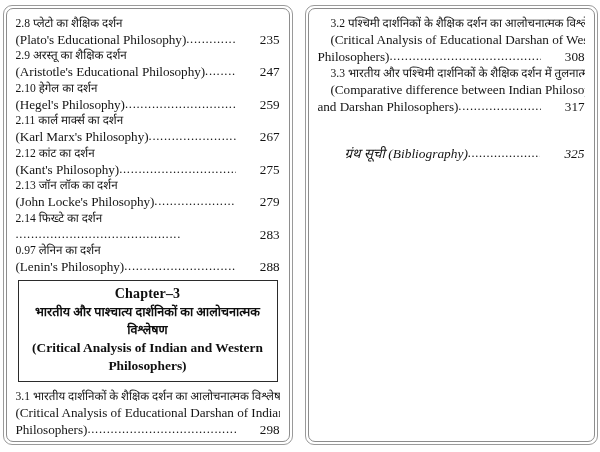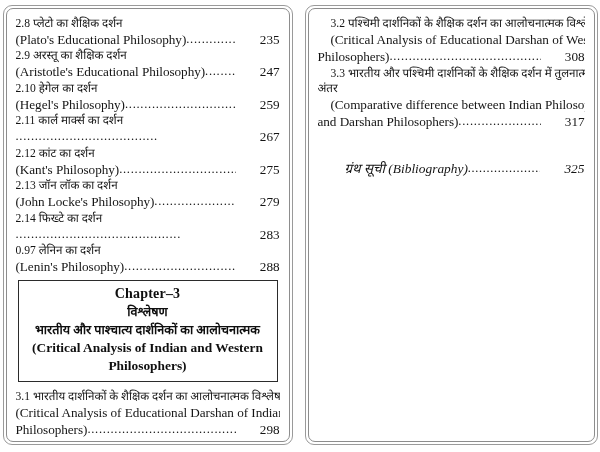--- a/index.html
+++ b/index.html
@@ -176,20 +176,21 @@
         <div class="line rowflex">
           <span class="en lead">(Hegel's Philosophy)</span>
           <span class="fill dots">..............................................</span>
           <span class="en tail pg">259</span>
         </div>
       </div>
 
       <div class="entry">
         <div class="line hi">2.11 कार्ल मार्क्स का दर्शन</div>
         <div class="line rowflex">
+          <span class="en lead">(Karl Marx's Philosophy)</span>
           <span class="fill dots">.....................................</span>
           <span class="en tail pg">267</span>
         </div>
       </div>
 
       <div class="entry">
         <div class="line hi">2.12 कांट का दर्शन</div>
         <div class="line rowflex">
           <span class="en lead">(Kant's Philosophy)</span>
           <span class="fill dots">...............................................</span>
@@ -218,22 +219,22 @@
         <div class="line hi">0.97 लेनिन का दर्शन</div>
         <div class="line rowflex">
           <span class="en lead">(Lenin's Philosophy)</span>
           <span class="fill dots">............................................</span>
           <span class="en tail pg">288</span>
         </div>
       </div>
 
       <div class="chapter-box">
         <div class="ch-title">Chapter–3</div>
+        <div class="ch-hi">भारतीय और पाश्चात्य दार्शनिकों का आलोचनात्मक</div>
         <div class="ch-hi">विश्लेषण</div>
-        <div class="ch-hi">भारतीय और पाश्चात्य दार्शनिकों का आलोचनात्मक</div>
         <div class="ch-en">(Critical Analysis of Indian and Western</div>
         <div class="ch-en">Philosophers)</div>
       </div>
 
       <div class="entry">
         <div class="line hi">3.1 भारतीय दार्शनिकों के शैक्षिक दर्शन का आलोचनात्मक विश्लेषण</div>
         <div class="line en">(Critical Analysis of Educational Darshan of Indian</div>
         <div class="line rowflex">
           <span class="en lead">Philosophers)</span>
           <span class="fill dots">...............................................................</span>
@@ -252,21 +253,20 @@
         <div class="line en indent-1">(Critical Analysis of Educational Darshan of Western</div>
         <div class="line rowflex">
           <span class="en lead">Philosophers)</span>
           <span class="fill dots">..........................................................</span>
           <span class="en tail pg">308</span>
         </div>
       </div>
 
       <div class="entry">
         <div class="line hi indent-1">3.3 भारतीय और पश्चिमी दार्शनिकों के शैक्षिक दर्शन में तुलनात्मक</div>
-        <div class="line hi indent-0">अंतर</div>
         <div class="line en indent-1">(Comparative difference between Indian Philosophers</div>
         <div class="line rowflex">
           <span class="en lead">and Darshan Philosophers)</span>
           <span class="fill dots">......................................</span>
           <span class="en tail pg">317</span>
         </div>
       </div>
 
       <div class="biblio">
         <div class="line rowflex">

